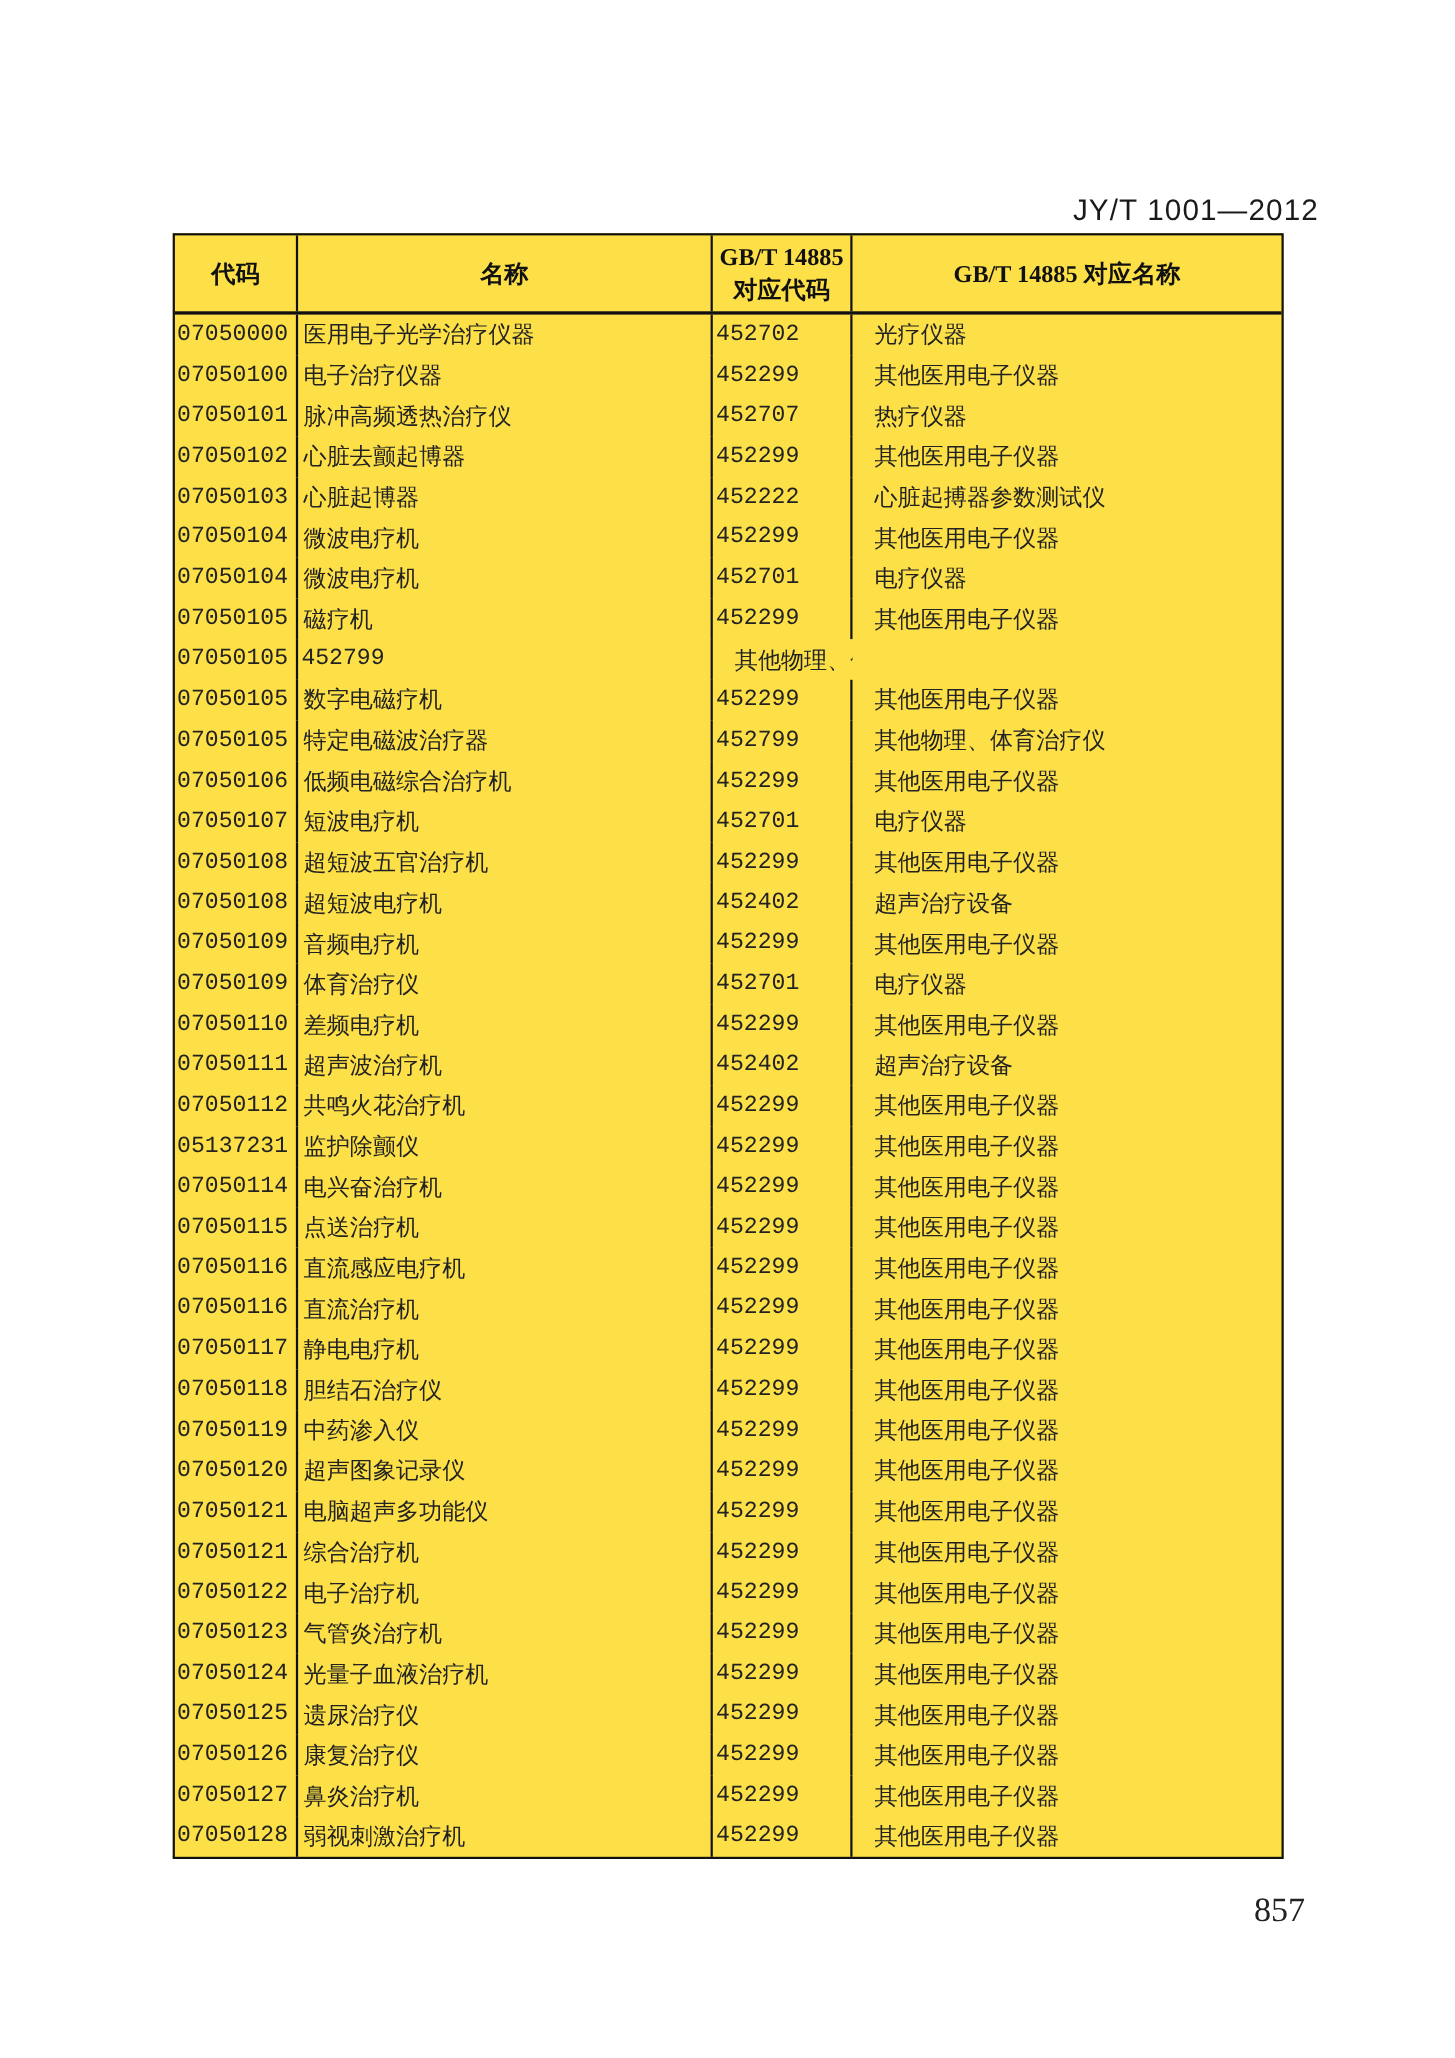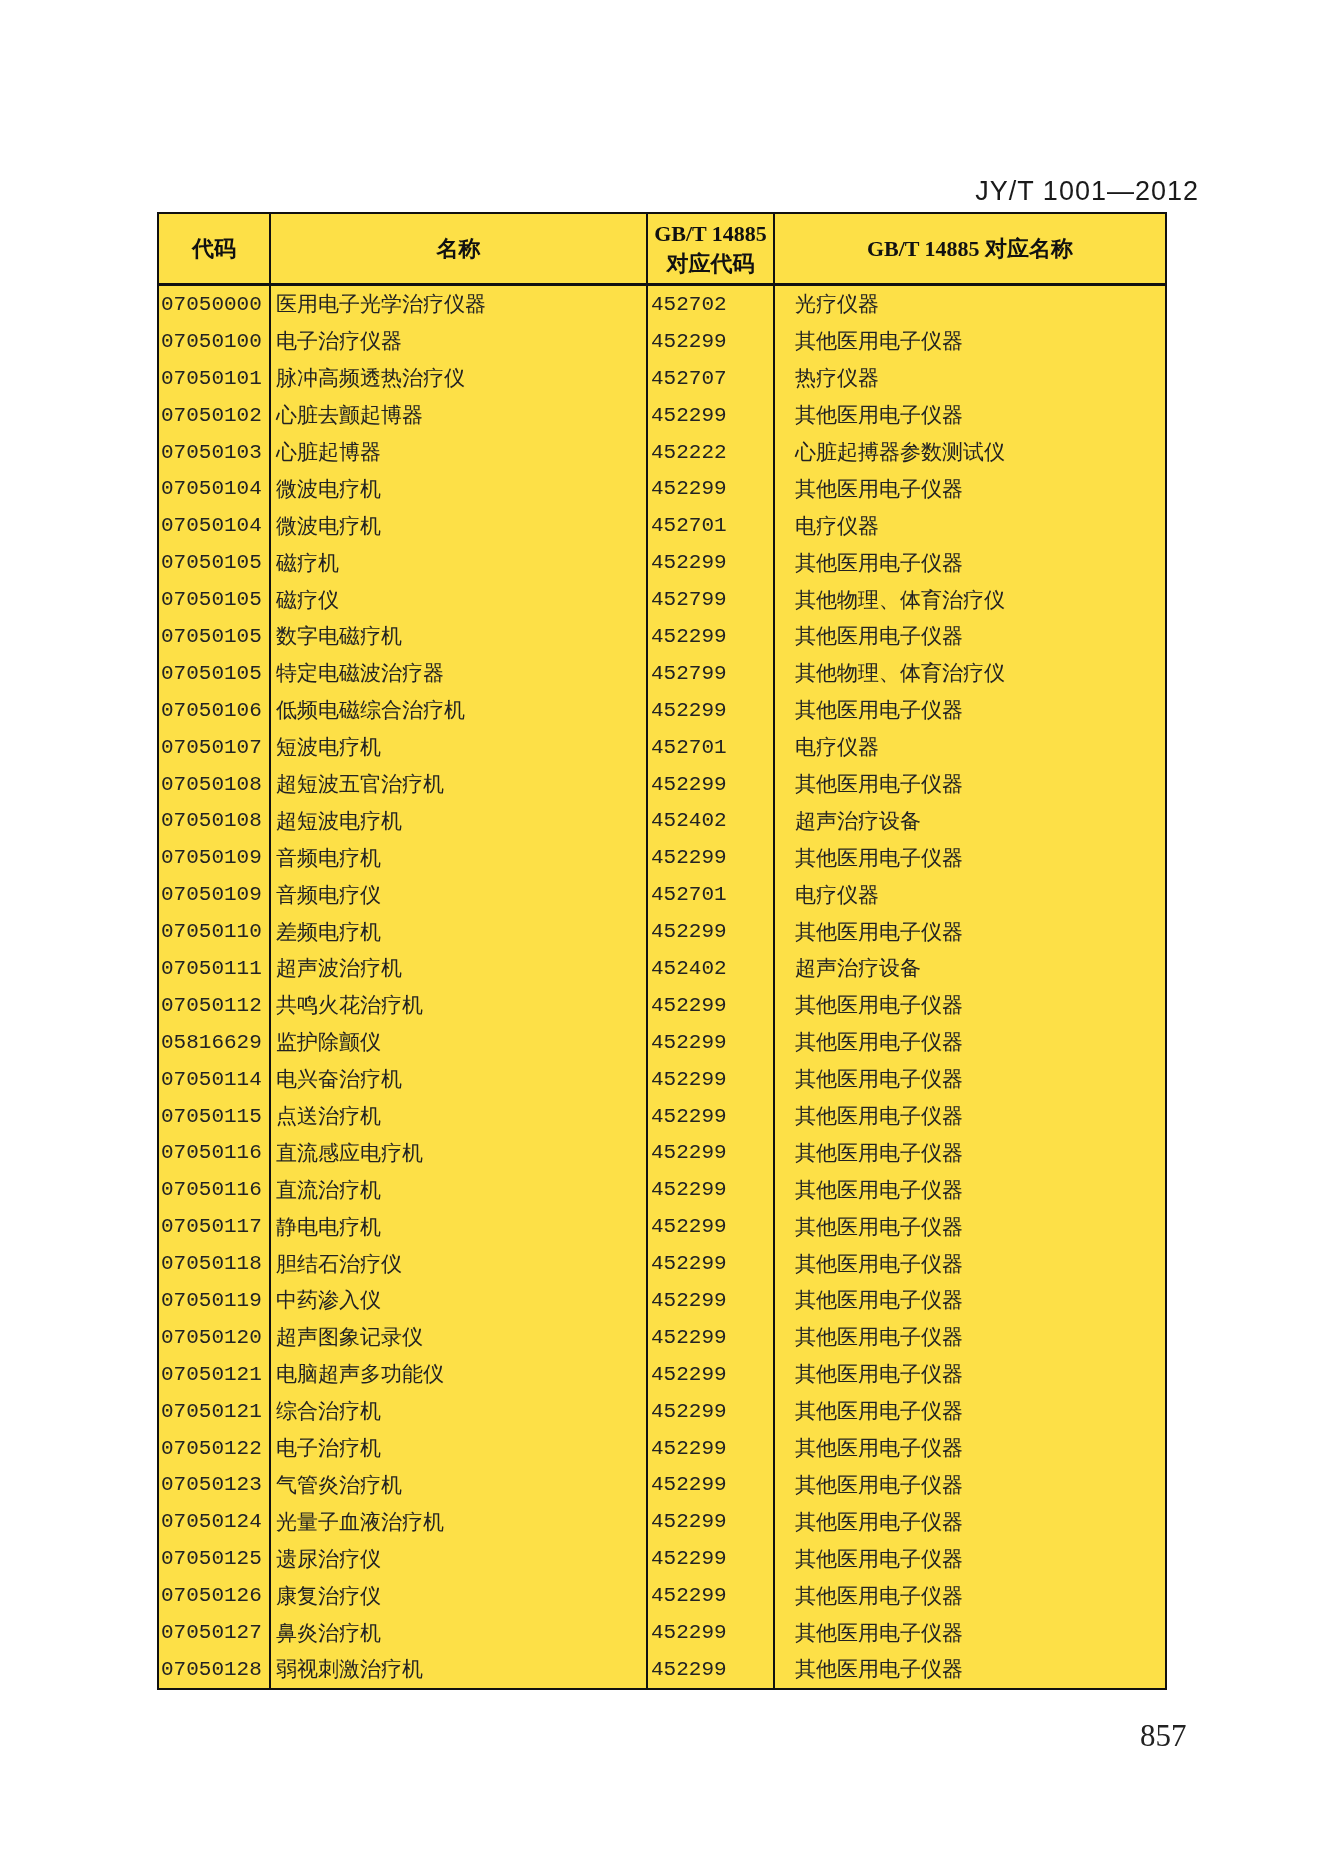--- a/index.html
+++ b/index.html
@@ -137,21 +137,20 @@
         <div class="cell c4">电疗仪器</div>
       </div>
       <div class="trow">
         <div class="cell c1">07050105</div>
         <div class="cell c2">磁疗机</div>
         <div class="cell c3">452299</div>
         <div class="cell c4">其他医用电子仪器</div>
       </div>
       <div class="trow">
         <div class="cell c1">07050105</div>
-        <div class="cell c2">磁疗仪</div>
         <div class="cell c3">452799</div>
         <div class="cell c4">其他物理、体育治疗仪</div>
       </div>
       <div class="trow">
         <div class="cell c1">07050105</div>
         <div class="cell c2">数字电磁疗机</div>
         <div class="cell c3">452299</div>
         <div class="cell c4">其他医用电子仪器</div>
       </div>
       <div class="trow">
@@ -185,21 +184,21 @@
         <div class="cell c4">超声治疗设备</div>
       </div>
       <div class="trow">
         <div class="cell c1">07050109</div>
         <div class="cell c2">音频电疗机</div>
         <div class="cell c3">452299</div>
         <div class="cell c4">其他医用电子仪器</div>
       </div>
       <div class="trow">
         <div class="cell c1">07050109</div>
-        <div class="cell c2">音频电疗仪</div>
+        <div class="cell c2">体育治疗仪</div>
         <div class="cell c3">452701</div>
         <div class="cell c4">电疗仪器</div>
       </div>
       <div class="trow">
         <div class="cell c1">07050110</div>
         <div class="cell c2">差频电疗机</div>
         <div class="cell c3">452299</div>
         <div class="cell c4">其他医用电子仪器</div>
       </div>
       <div class="trow">
@@ -208,21 +207,21 @@
         <div class="cell c3">452402</div>
         <div class="cell c4">超声治疗设备</div>
       </div>
       <div class="trow">
         <div class="cell c1">07050112</div>
         <div class="cell c2">共鸣火花治疗机</div>
         <div class="cell c3">452299</div>
         <div class="cell c4">其他医用电子仪器</div>
       </div>
       <div class="trow">
-        <div class="cell c1">05816629</div>
+        <div class="cell c1">05137231</div>
         <div class="cell c2">监护除颤仪</div>
         <div class="cell c3">452299</div>
         <div class="cell c4">其他医用电子仪器</div>
       </div>
       <div class="trow">
         <div class="cell c1">07050114</div>
         <div class="cell c2">电兴奋治疗机</div>
         <div class="cell c3">452299</div>
         <div class="cell c4">其他医用电子仪器</div>
       </div>

